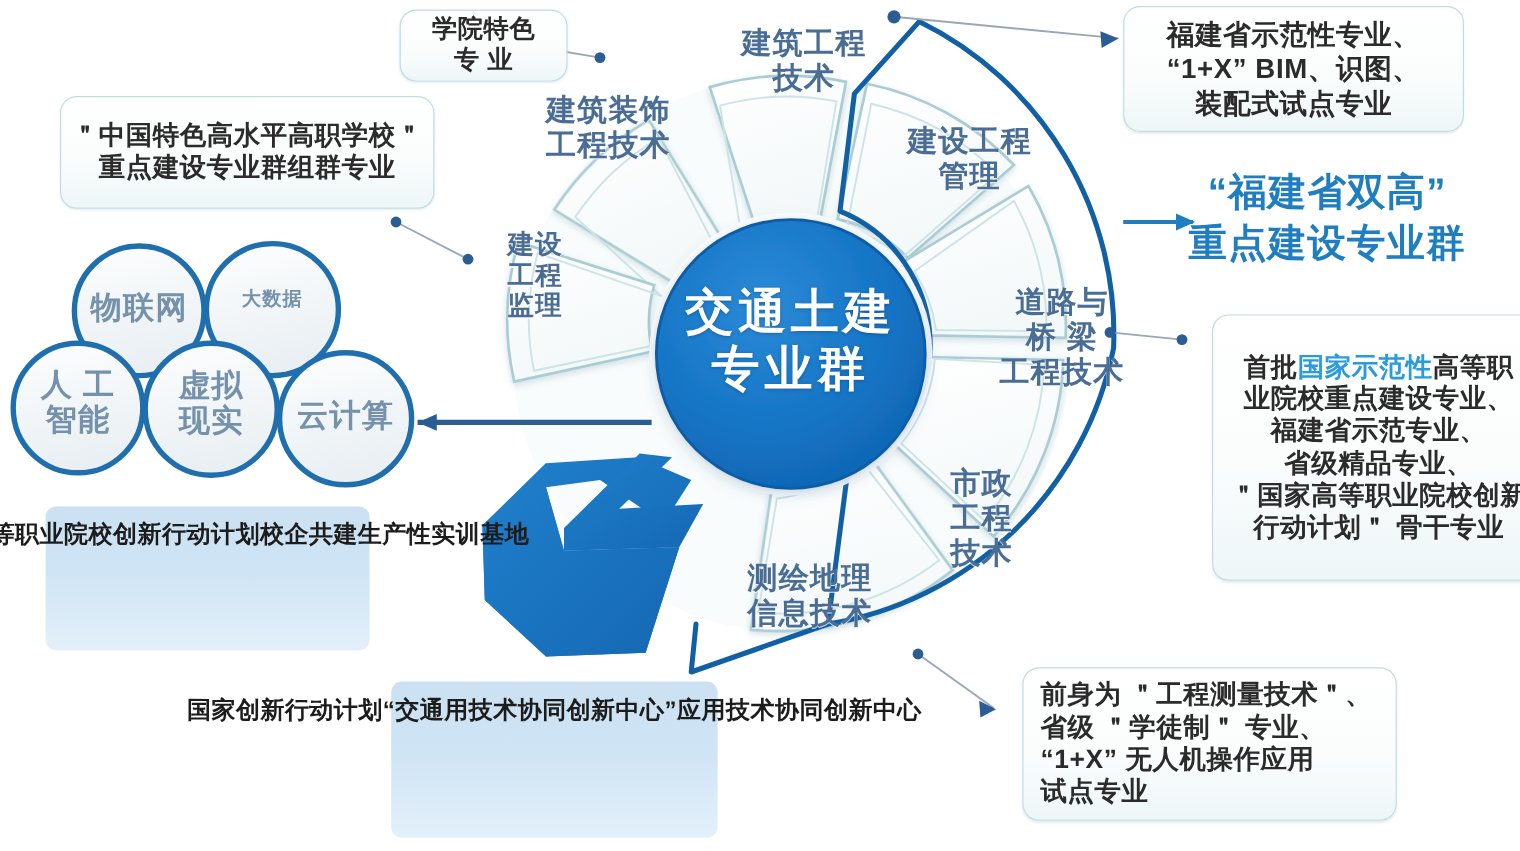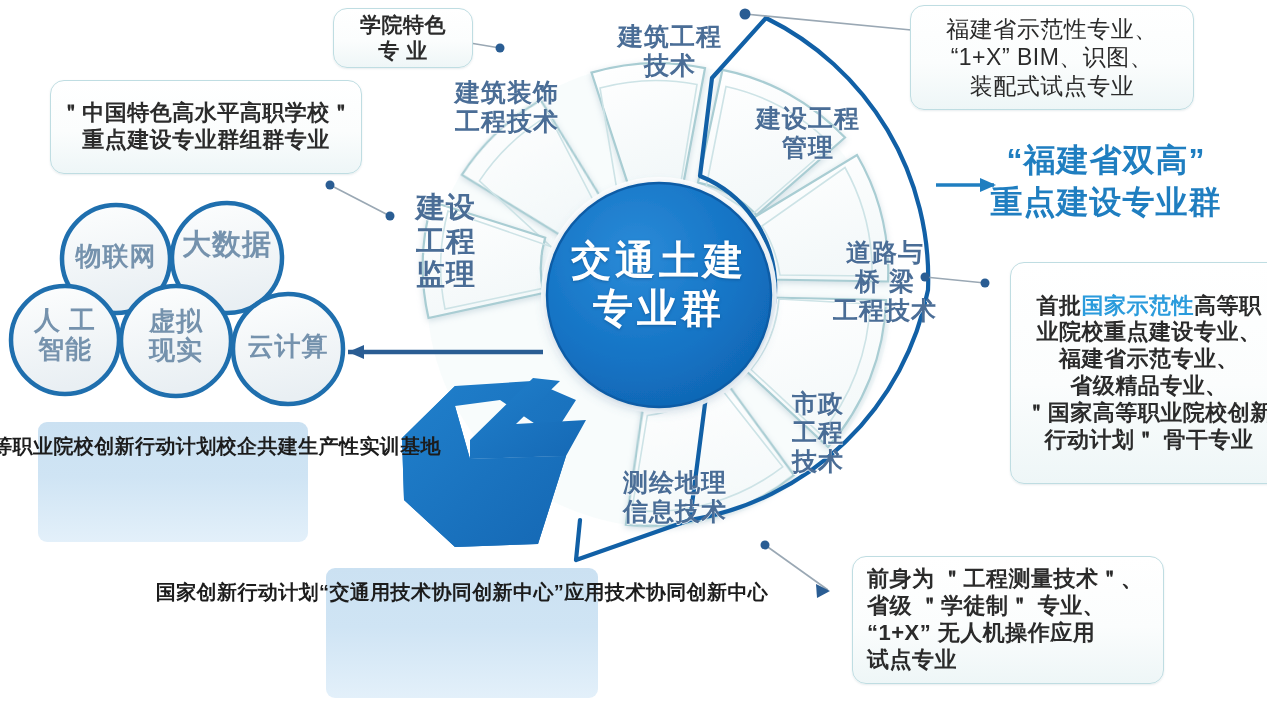--- a/index.html
+++ b/index.html
@@ -251,21 +251,21 @@
   <div class="petal-label" style="left:422px;top:78px;width:170px;font-size:25px;">
     <div>建筑装饰</div>
     <div>工程技术</div>
   </div>
 
   <div class="petal-label" style="left:590px;top:22px;width:160px;font-size:25px;">
     <div>建筑工程</div>
     <div>技术</div>
   </div>
 
-  <div class="petal-label" style="left:400px;top:191px;width:92px;font-size:29px;">
+  <div class="petal-label" style="left:400px;top:191px;width:92px;font-size:22px;">
     <div>建设</div>
     <div>工程</div>
     <div>监理</div>
   </div>
 
   <div class="petal-label" style="left:728px;top:104px;width:160px;font-size:25px;">
     <div>建设工程</div>
     <div>管理</div>
   </div>
 
@@ -282,21 +282,21 @@
   </div>
 
   <div class="petal-label" style="left:595px;top:468px;width:160px;font-size:25px;">
     <div>测绘地理</div>
     <div>信息技术</div>
   </div>
 
   <div class="bub-label" style="left:61px;top:242px;width:110px;font-size:26px;">
     <div>物联网</div>
   </div>
-  <div class="bub-label" style="left:172px;top:229px;width:110px;font-size:29px;">
+  <div class="bub-label" style="left:172px;top:241px;width:110px;font-size:16px;">
     <div>大数据</div>
   </div>
   <div class="bub-label" style="left:11px;top:306px;width:108px;font-size:26px;">
     <div>人 工</div>
     <div>智能</div>
   </div>
   <div class="bub-label" style="left:122px;top:307px;width:108px;font-size:26px;">
     <div>虚拟</div>
     <div>现实</div>
   </div>
@@ -307,21 +307,21 @@
   <div class="callout" style="left:305px;top:8px;width:140px;height:60px;font-size:21px;">
     <div>学院特色</div>
     <div>专 业</div>
   </div>
 
   <div class="callout" style="left:22px;top:80px;width:312px;height:94px;font-size:22px;">
     <div>＂中国特色高水平高职学校＂</div>
     <div>重点建设专业群组群专业</div>
   </div>
 
-  <div class="callout" style="left:882px;top:5px;width:284px;height:105px;font-size:23px;font-weight:normal;">
+  <div class="callout" style="left:908px;top:5px;width:284px;height:105px;font-size:23px;font-weight:bold;">
     <div>福建省示范性专业、</div>
     <div>“1+X” BIM、识图、</div>
     <div>装配式试点专业</div>
   </div>
 
   <div class="callout" style="left:982px;top:262px;width:278px;height:222px;font-size:22px;">
     <div>
       <span>首批</span><span class="hl">国家示范性</span><span>高等职</span>
     </div>
     <div>业院校重点建设专业、</div>

